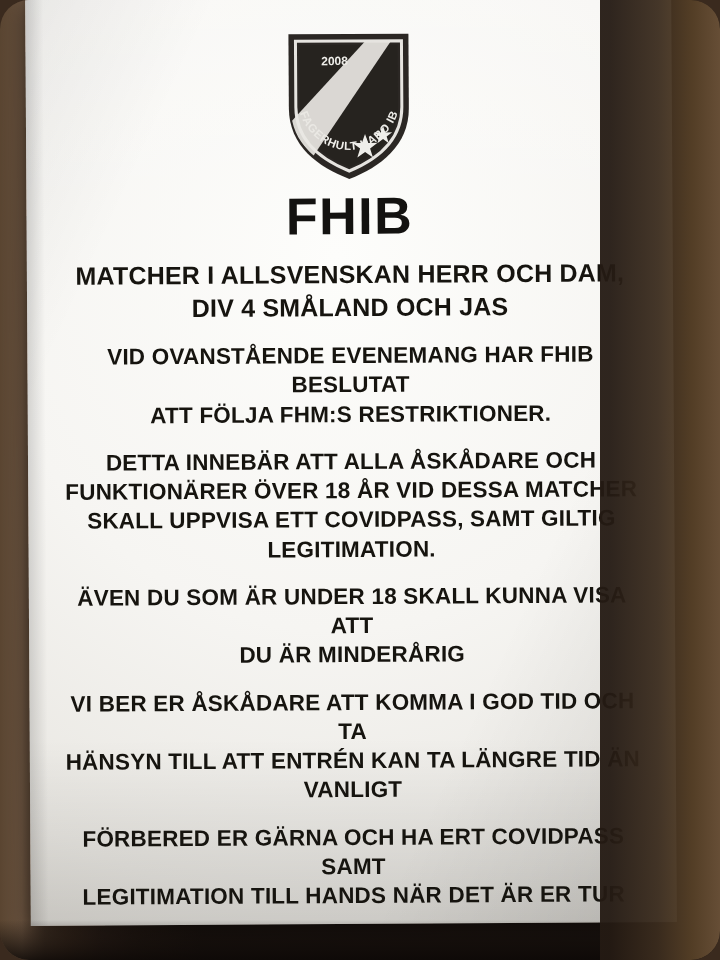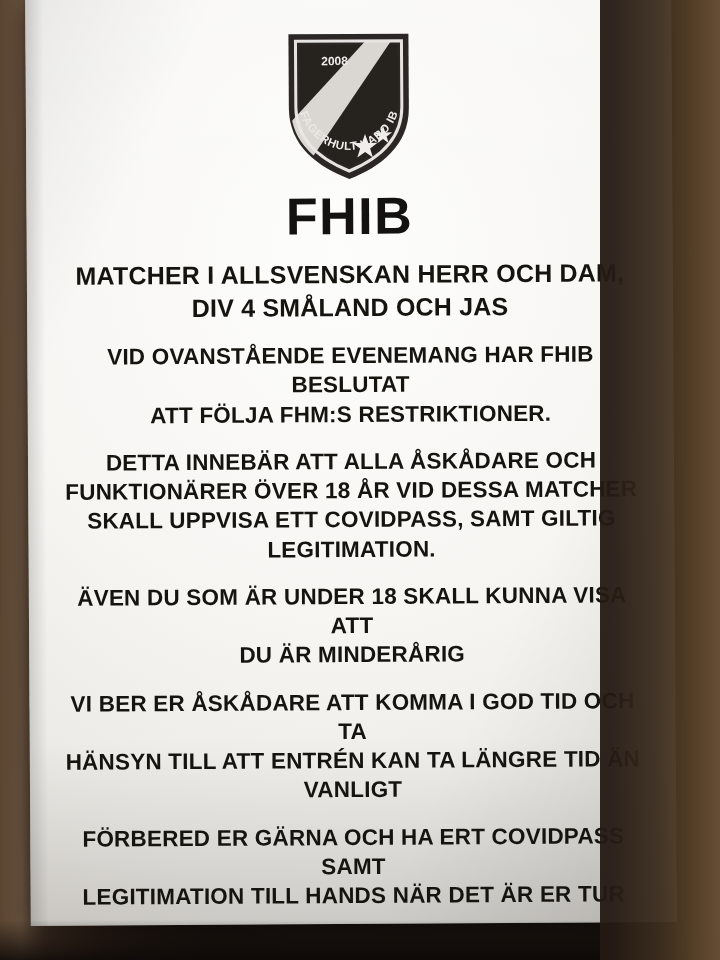--- a/index.html
+++ b/index.html
@@ -16,20 +16,21 @@
   #scene {
     position: relative;
     width: 720px;
     height: 960px;
     background:
       linear-gradient(90deg,
         #5b4632 0px, #6b5440 22px, #4a382a 45px, #3d2c20 70px,
         #2e211a 100px, #241a14 140px, #1d1511 200px);
     background-color: #2a1f17;
     overflow: hidden;
+    border-radius: 29px;
   }
   #scene::after {
     content: "";
     position: absolute;
     right: 0; top: 0; bottom: 0;
     width: 120px;
     background: linear-gradient(270deg, #6a5138 0px, #564027 28px, #3b2c1e 62px, #241a13 110px);
     opacity: 0.95;
   }
   .floor-bottom {

